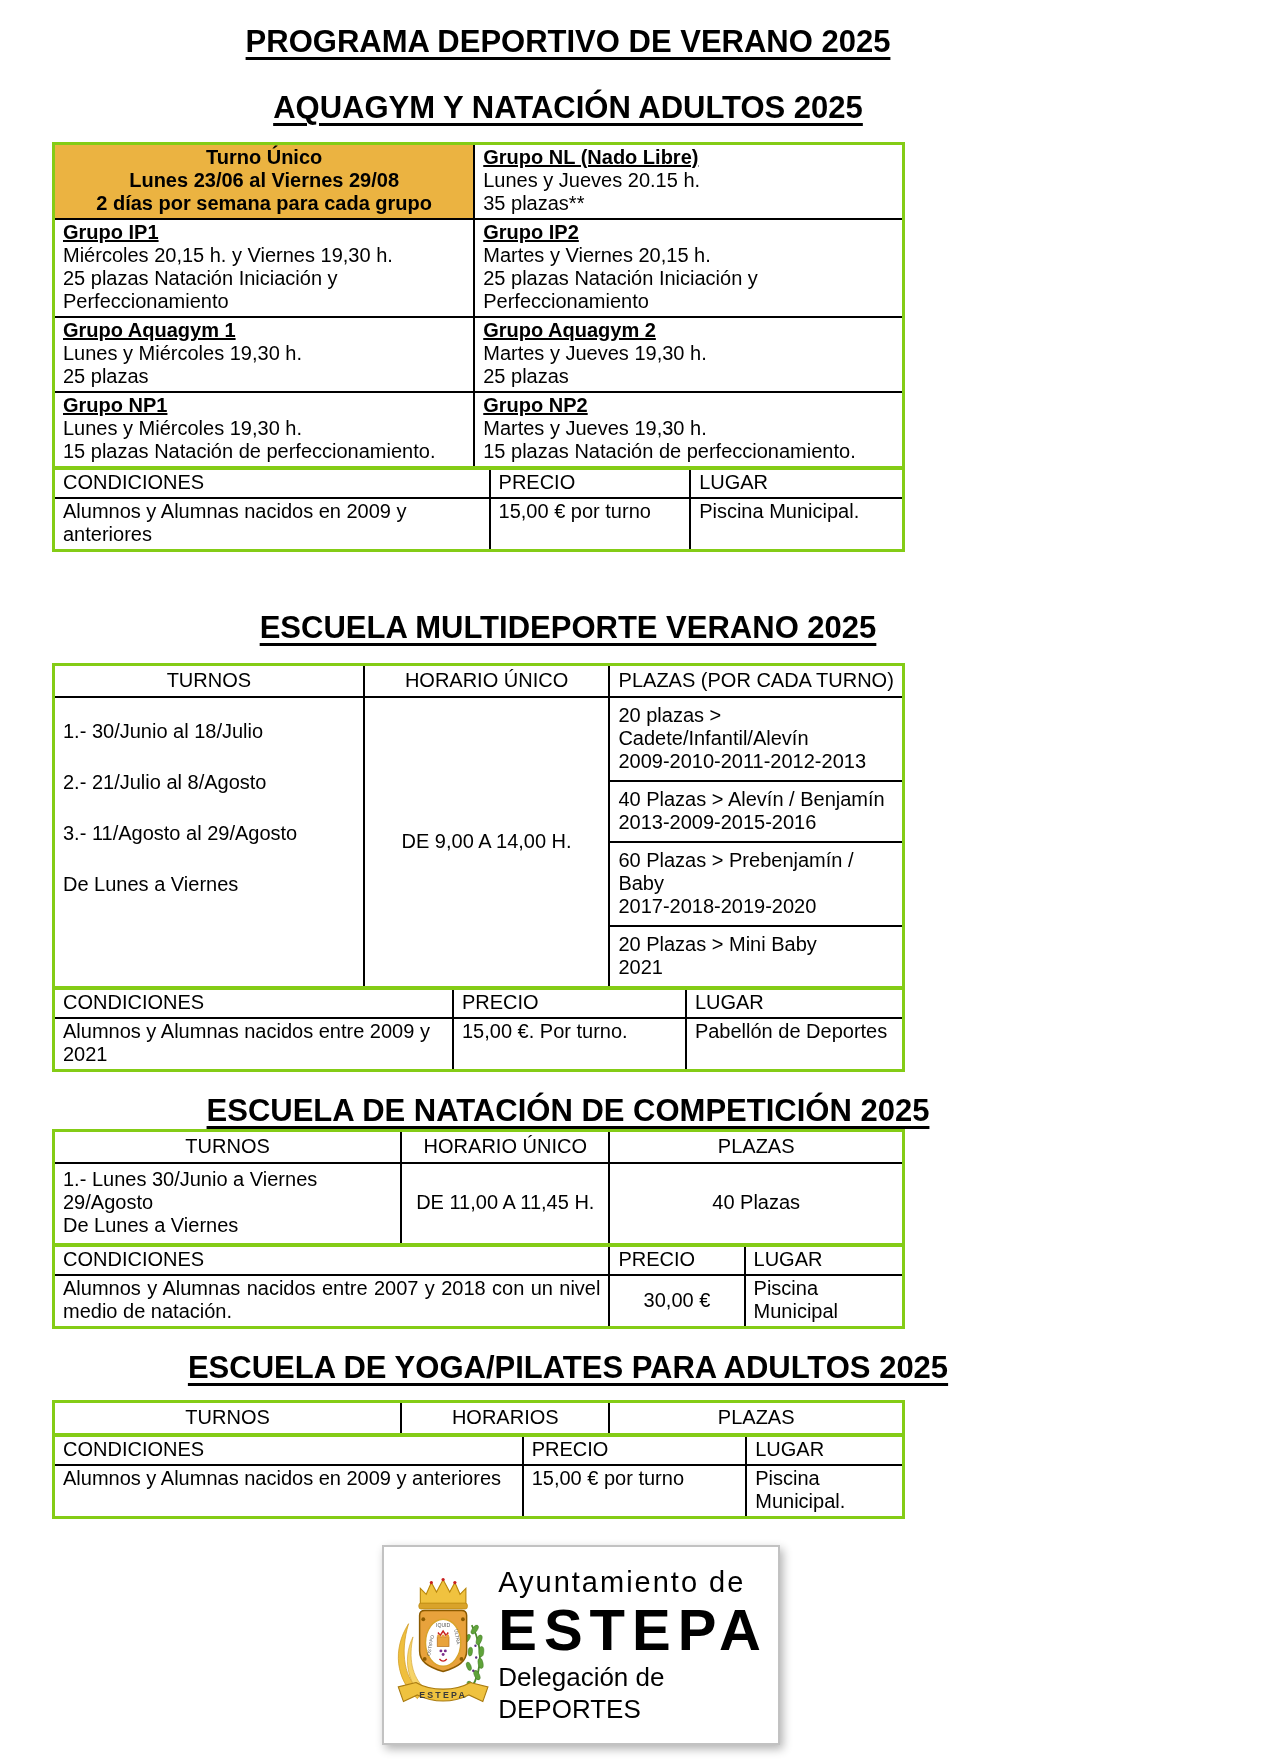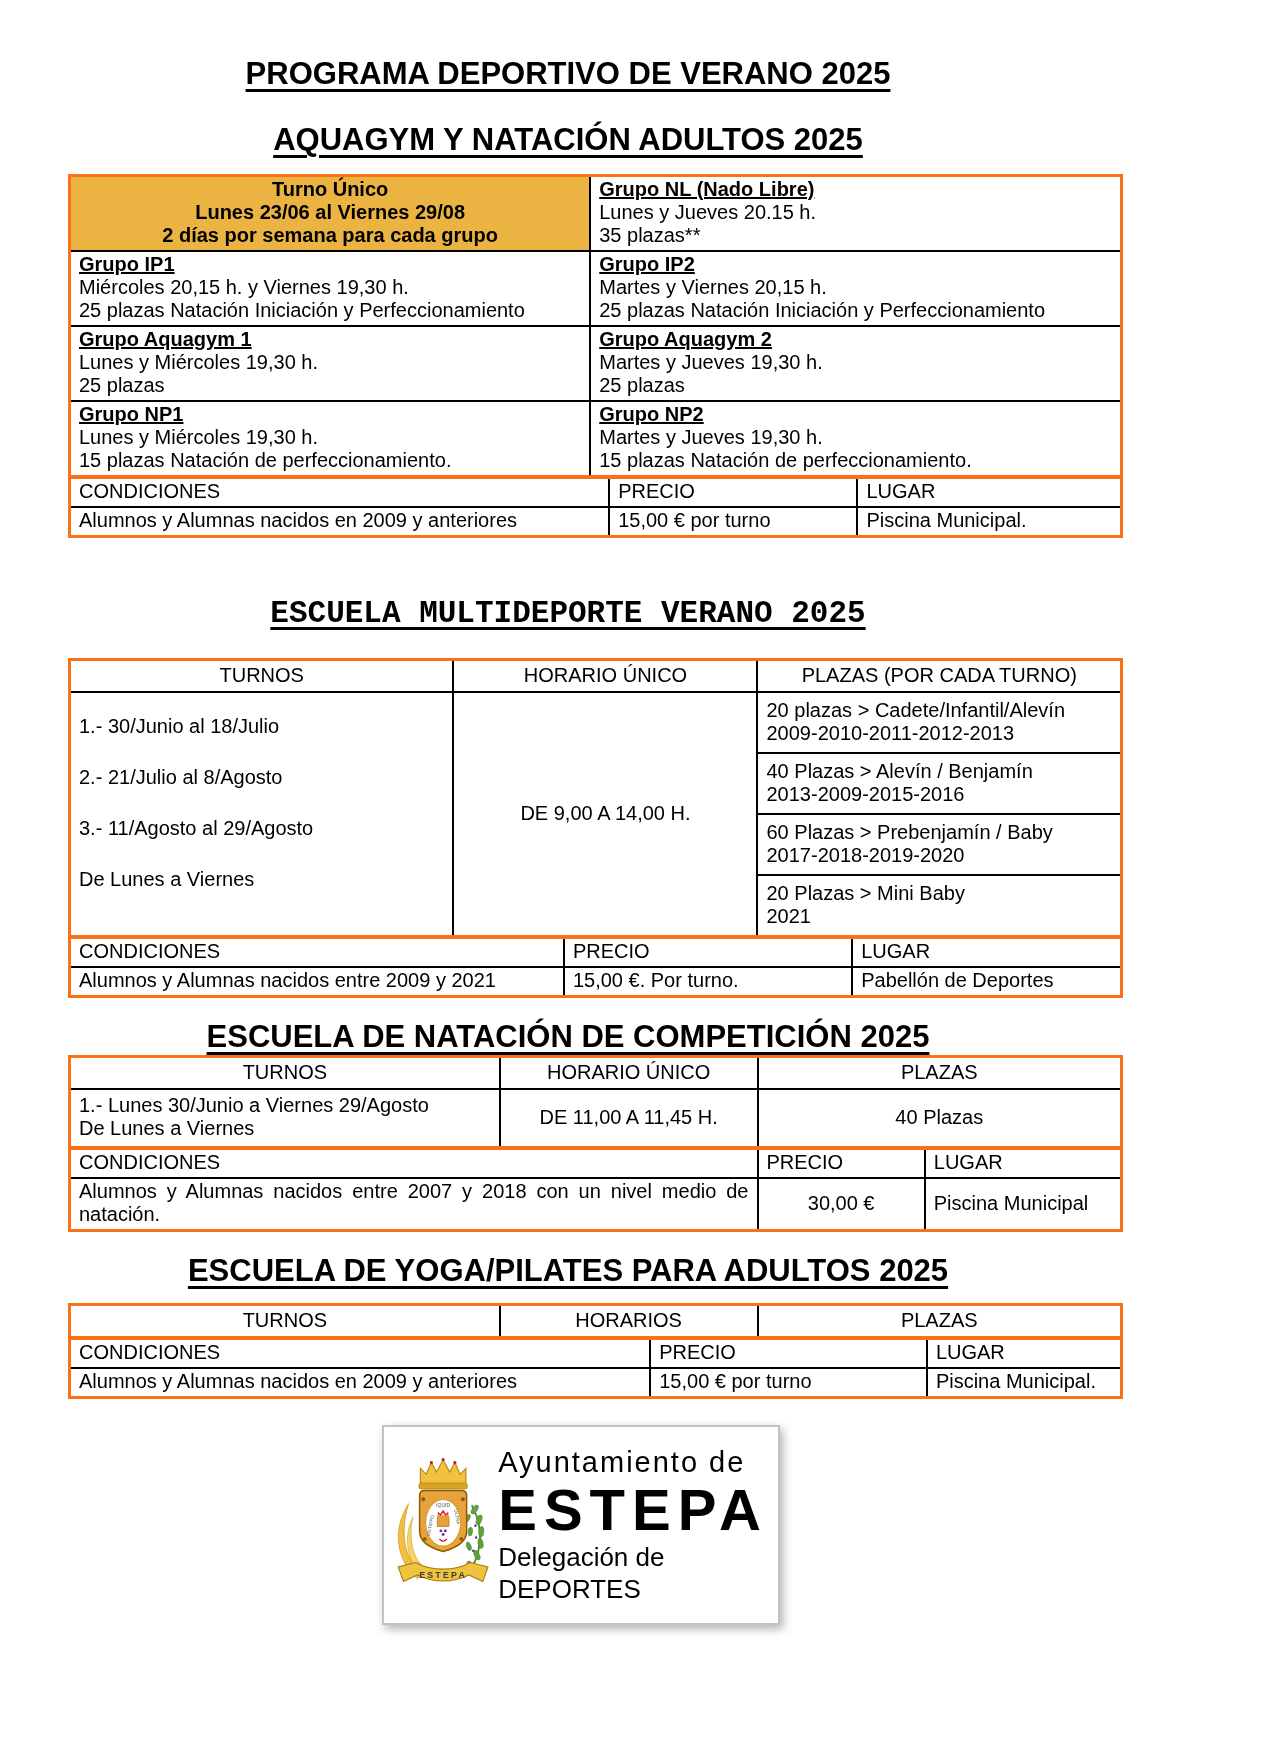--- a/index.html
+++ b/index.html
@@ -7,29 +7,29 @@
   body {
     width:1276px; height:1760px; background:#ffffff; color:#000;
     font-family:"Liberation Sans","DejaVu Sans",sans-serif;
     font-size:20px; line-height:23px; overflow:hidden;
   }
   .titlebar { width:1136px; text-align:center; }
   .doc-title {
     font-size:31px; line-height:36px; font-weight:700; margin:0;
     text-decoration:underline; text-decoration-thickness:3px; text-underline-offset:5px;
   }
-  #main-title   { padding-top:56px; }
+  #main-title   { padding-top:24px; }
   #aqua-title   { padding-top:30px; padding-bottom:16px; }
-  #multi-title  { padding-top:58px; padding-bottom:26px;font-family:Liberation Mono, monospace; }
+  #multi-title  { padding-top:58px; padding-bottom:17px; }
   #comp-title   { padding-top:21px; }
   #yoga-title   { padding-top:21px; padding-bottom:14px; }
 
   table.tbl {
     border-collapse:collapse; table-layout:fixed;
-    width:1055px; margin-left:68px; border:3px solid #f97316;
+    width:853px; margin-left:52px; border:3px solid #84cc16;
   }
   table.tbl td { border:2px solid #000; vertical-align:top; padding:1px 8px 3px 8px; overflow:hidden; }
   table.foot { margin-top:-2px; }
   .gname { font-weight:700; text-decoration:underline; text-decoration-thickness:2px; }
   .orange-cell { background:#EBB341; text-align:center; font-weight:700; vertical-align:middle; }
   tr.hdr td { text-align:center; padding-top:3px; padding-bottom:4px; }
   .mid  { vertical-align:middle !important; text-align:center; }
   .just { text-align:justify; }
   .spaced { padding-top:22px !important; }
   .spaced div { margin-bottom:28px; }

